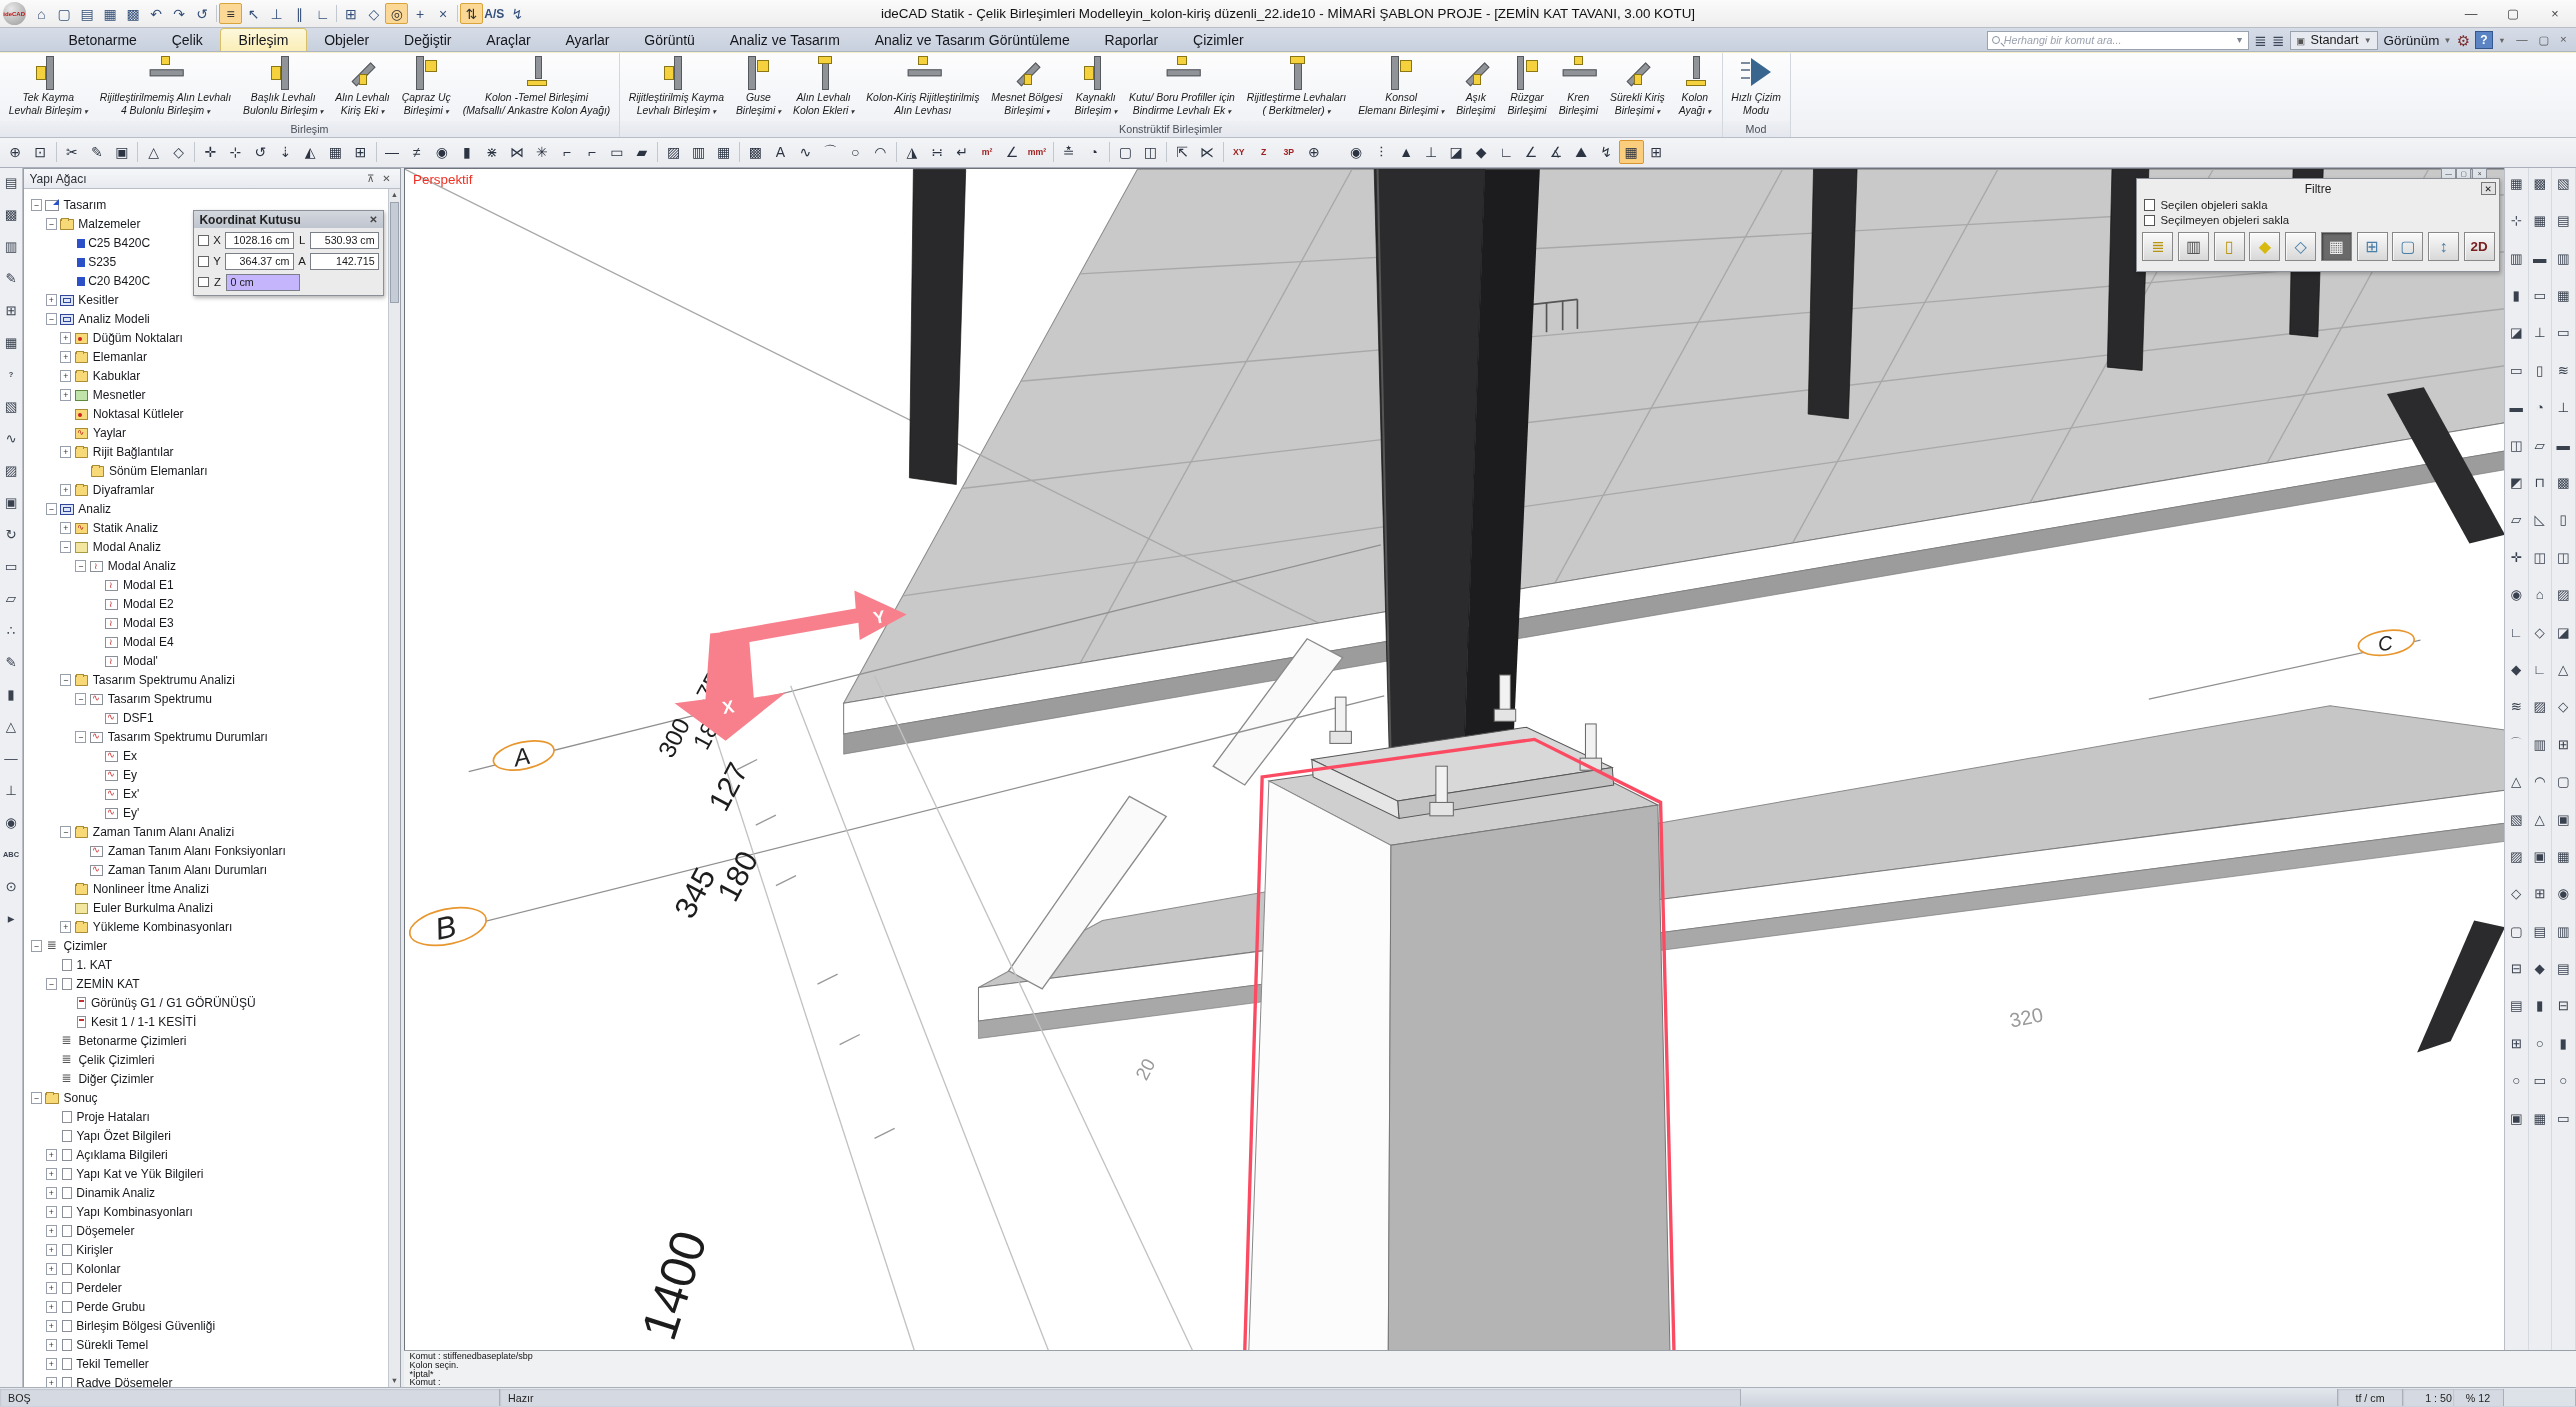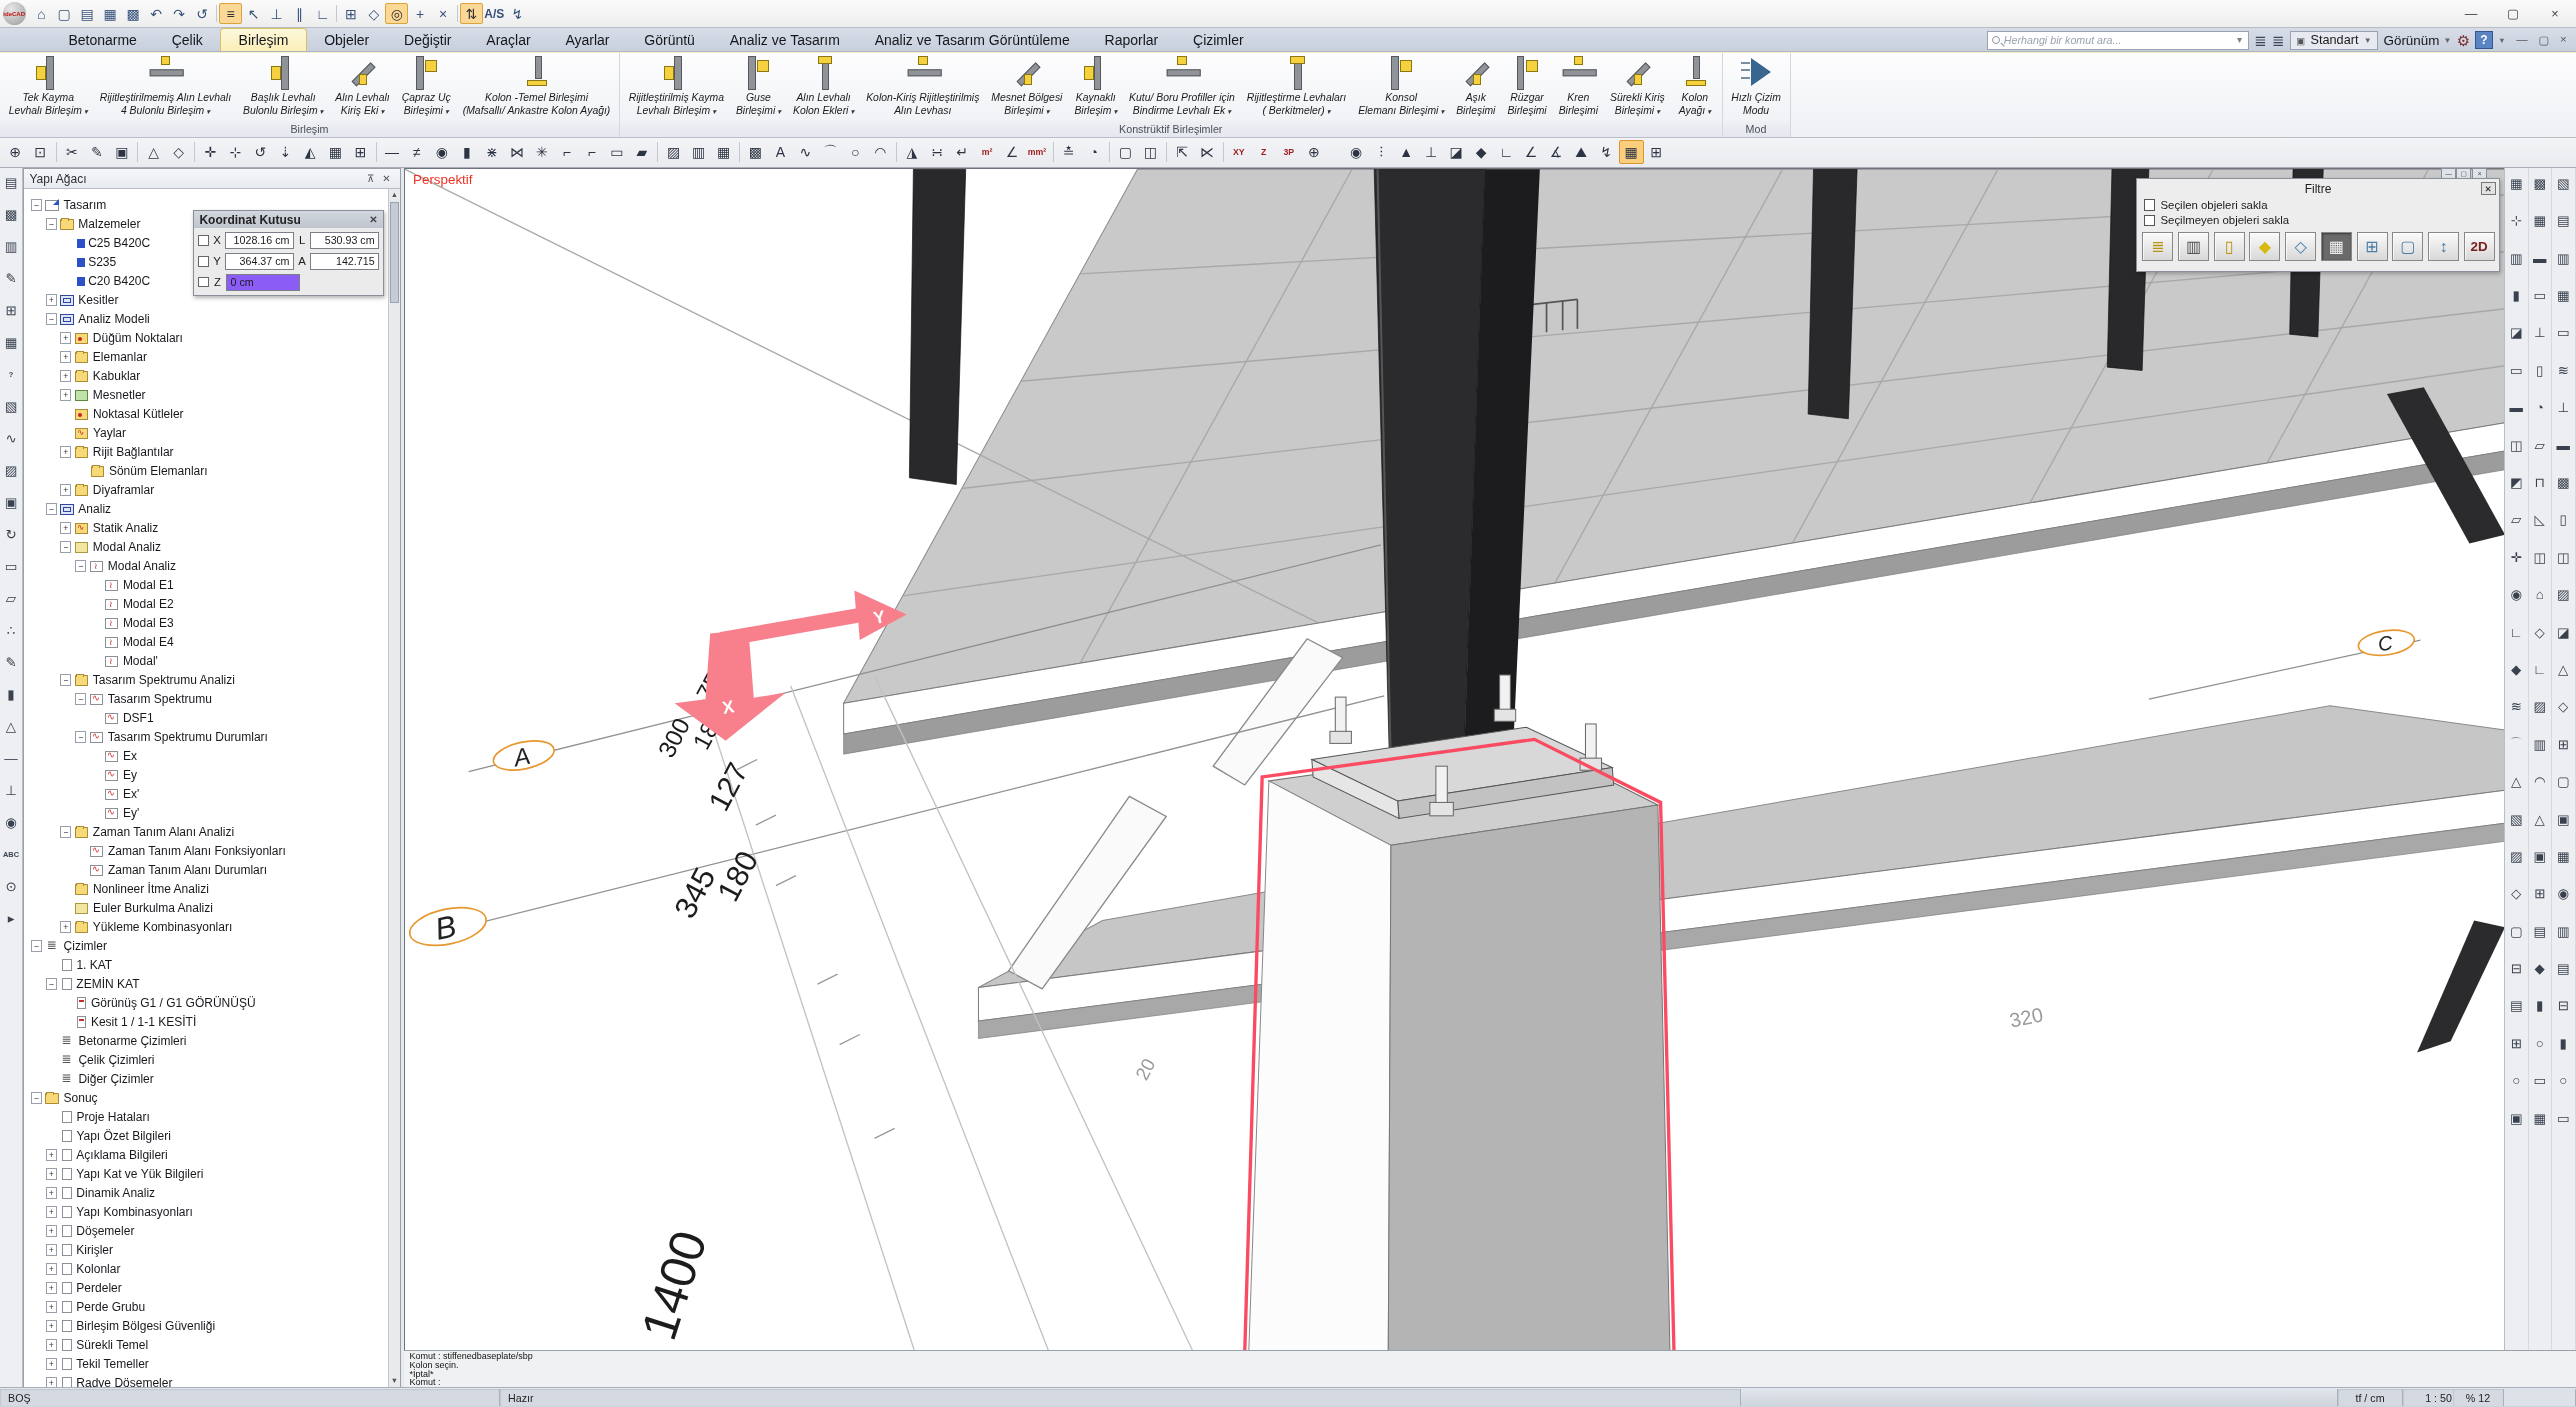--- a/index.html
+++ b/index.html
@@ -155,21 +155,21 @@
   #coordbox { position:absolute; left:193px; top:210px; width:191px; height:86px;
     background:#ebebeb; border:0.7px solid #8a8f98; box-shadow:1.3px 2px 4px rgba(0,0,0,.3); }
   #coordbox .ttl { height:17.4px; background:linear-gradient(#d3d7de,#bfc5cf); display:flex; align-items:center;
     padding:0 5.4px; font-size:12px; font-weight:bold; color:#222; }
   #coordbox .ttl .sp{flex:1;} #coordbox .ttl .cx{ font-size:10px; color:#444; }
   .crow { display:flex; align-items:center; margin:3.4px 4px 0 4px; gap:3.4px; height:17.4px; }
   .crow .cb { width:10.7px; height:10.7px; border:0.7px solid #666; background:#fff; flex:none; }
   .crow .lab { width:10.7px; font-size:11.4px; text-align:center; }
   .cin { width:74px; height:17px; background:#fff; border:0.7px solid #7a7f88;
     font-size:10.7px; display:flex; align-items:center; justify-content:flex-end; padding:0 3.4px; }
-  .cin.gray { background:#8b5cf6; justify-content:flex-start; }
+  .cin.gray { background:#c4b5fd; justify-content:flex-start; }
 
   
   #righttools { position:absolute; left:2504px; top:168px; width:72px; height:1183px;
     background:#eceef1; border-left:0.7px solid #b9bec6; display:flex; }
   .rcol { width:23.5px; display:flex; flex-direction:column; align-items:center; padding-top:5.4px; border-right:0.7px solid #d6dae0;}
   .rt { width:20px; height:20px; margin-bottom:17.4px; display:flex; align-items:center; justify-content:center;
     font-size:13.4px; color:#39414f; flex:none; }
 
   
   #cmdarea { position:absolute; left:404px; top:1350px; width:2172px; height:37px;
@@ -210,20 +210,21 @@
       <span class="qi">⊞</span>
       <span class="qi">◇</span>
       <span class="qi hl">◎</span>
       <span class="qi">+</span>
       <span class="qi">×</span>
       <span class="qi sep"></span>
       <span class="qi hl">⇅</span>
       <span class="qi chip" style="font-size: 12px; font-weight: bold;">A/S</span>
       <span class="qi">↯</span>
     </div>
+  <div id="wtitle">ideCAD Statik - Çelik Birleşimleri Modelleyin_kolon-kiriş düzenli_22.ide10 - MİMARİ ŞABLON PROJE - [ZEMİN KAT TAVANI,  3.00 KOTU]</div>
   <div id="winbtns">
       <span class="wb">—</span>
       <span class="wb">▢</span>
       <span class="wb">×</span>
     </div>
 </div>
 
 <div id="menubar">
   <div id="menuitems" style="display:flex;margin-left:51px;">
       <div class="mi">Betonarme</div>

